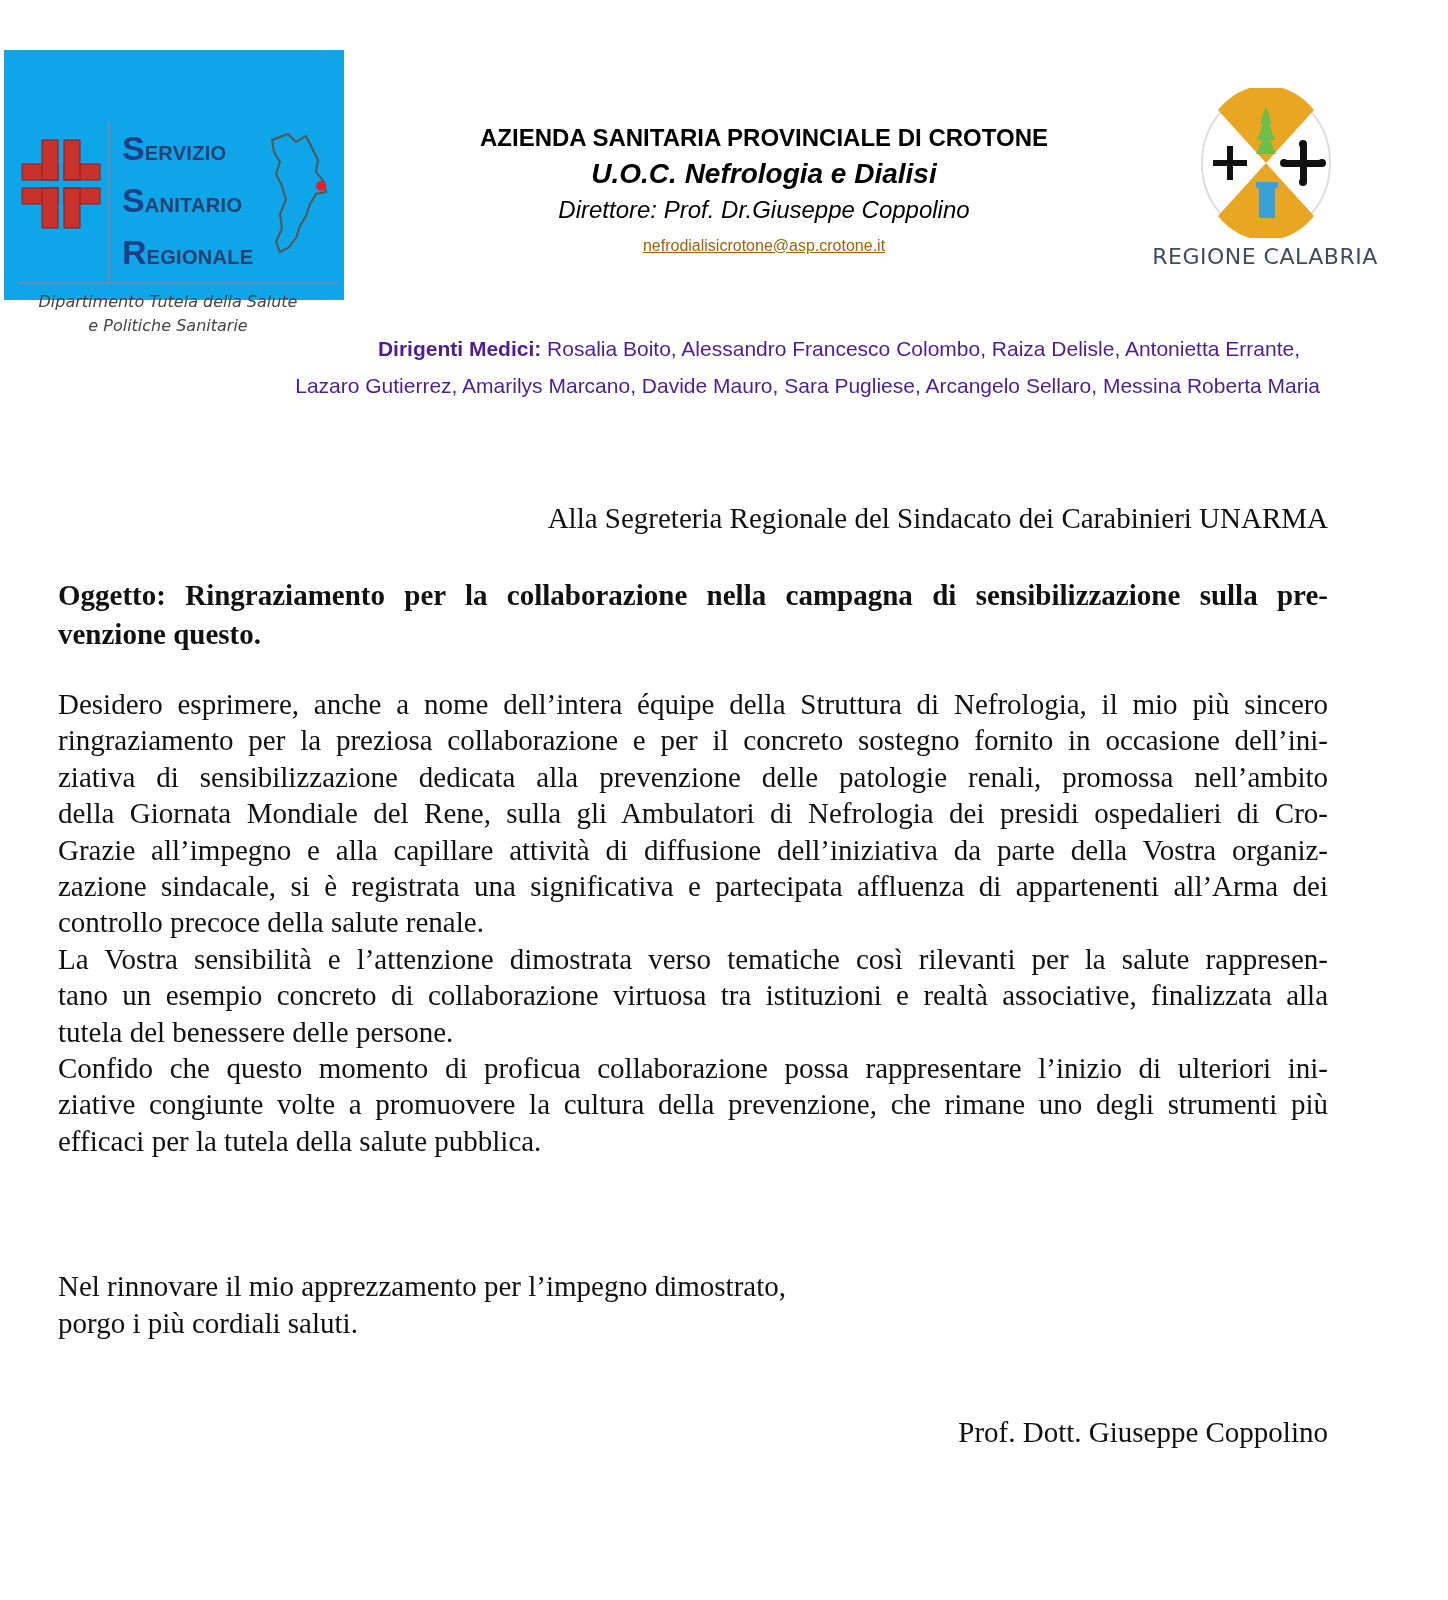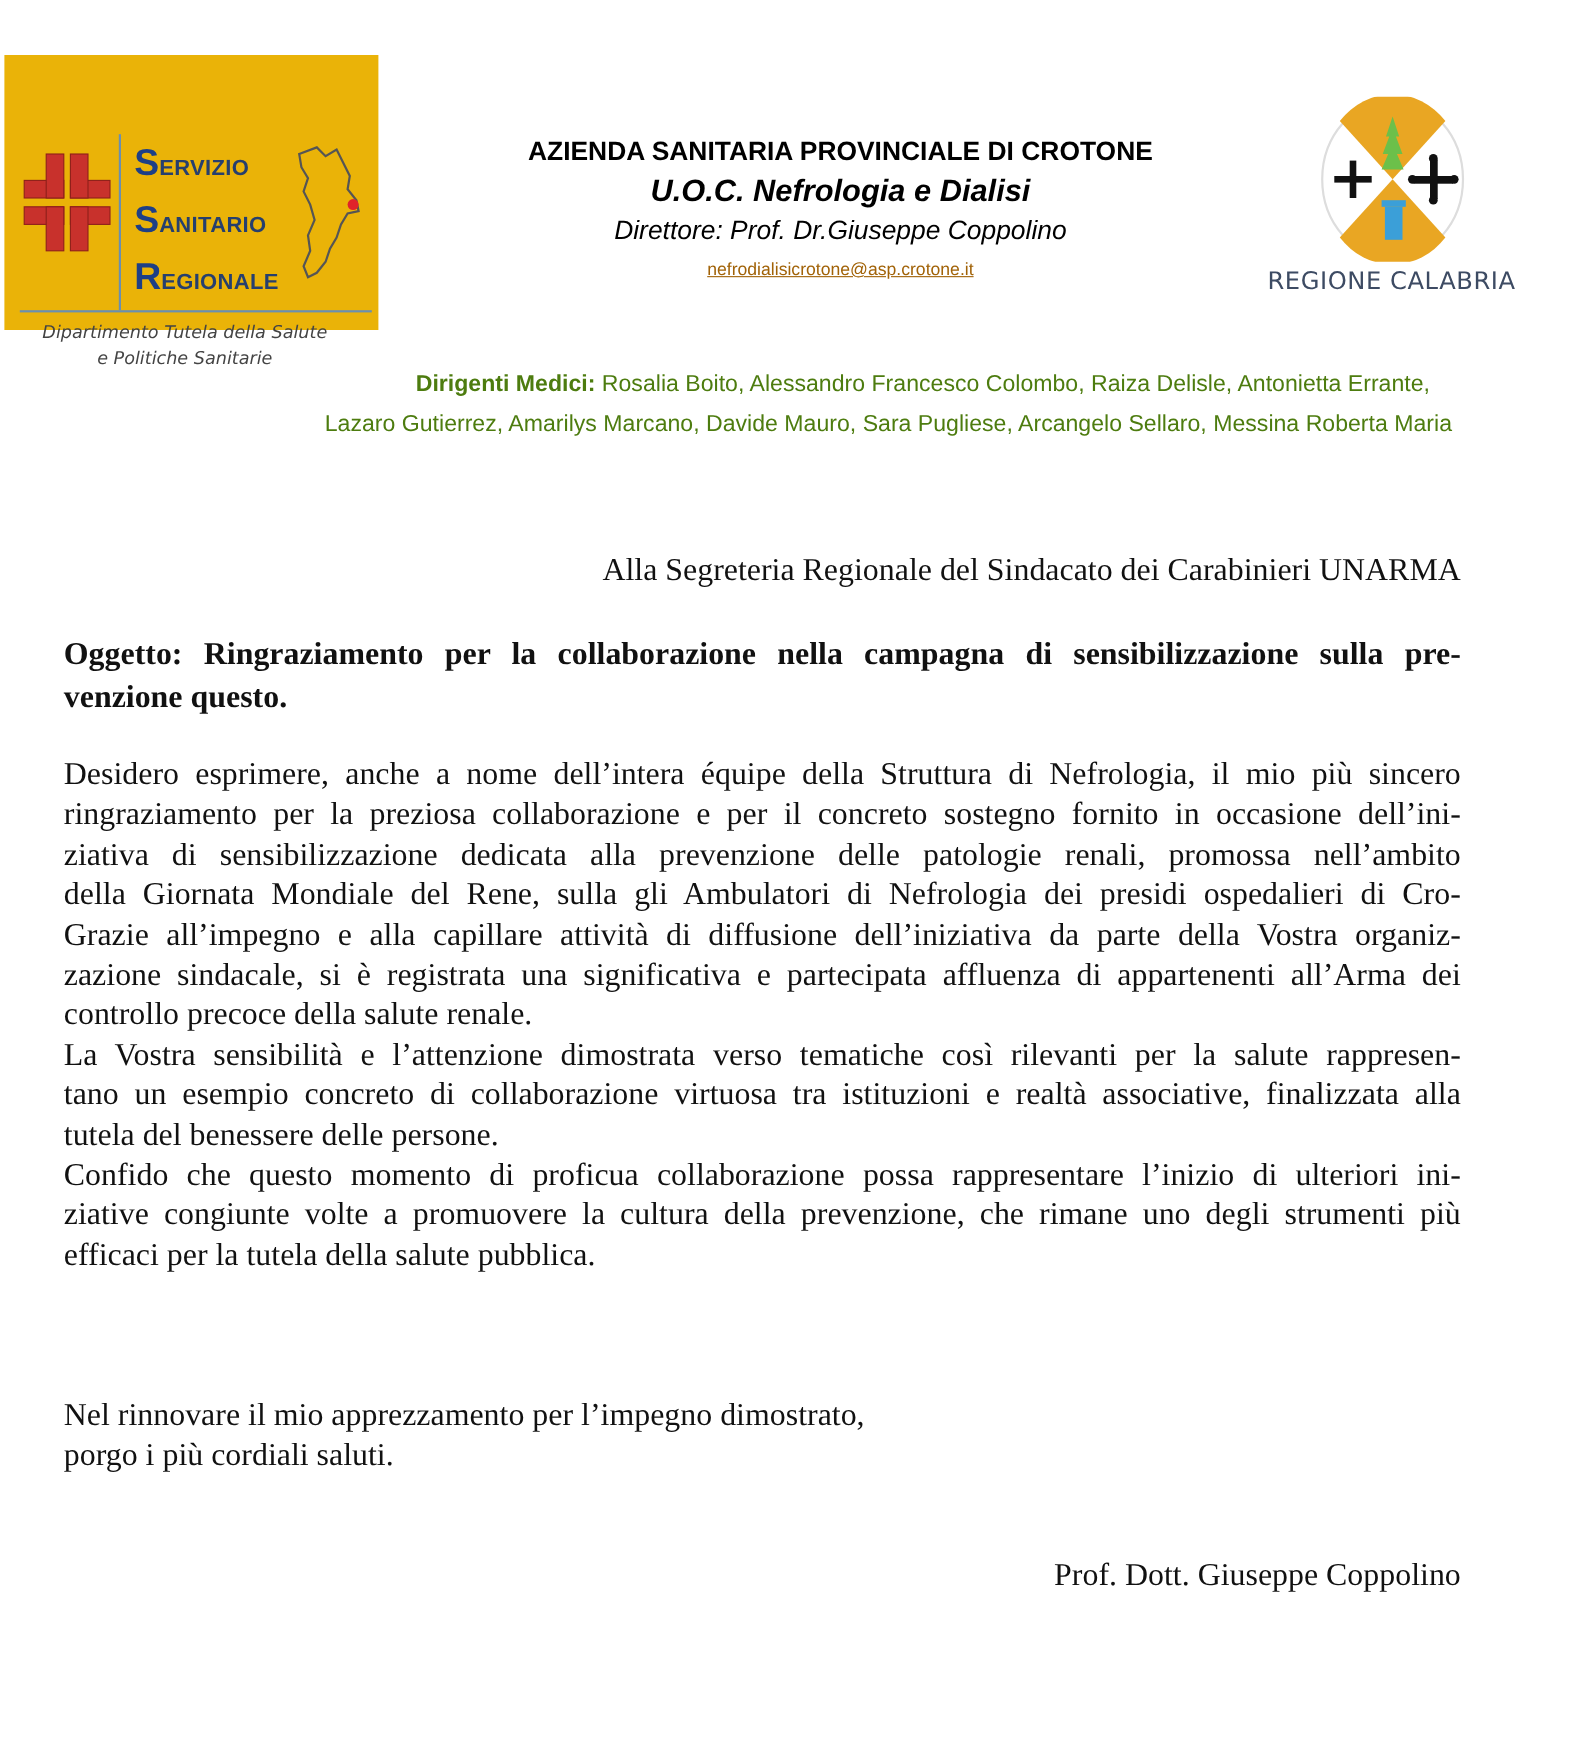--- a/index.html
+++ b/index.html
@@ -1,40 +1,40 @@
 <!DOCTYPE html>
 <html><head>
 <meta charset="utf-8">
 <style>
   html, body { margin: 0; padding: 0; background: #ffffff; }
   body { width: 1448px; height: 1600px; position: relative; overflow: hidden; color: #111; }
 
   
-  .ssr-logo { position: absolute; left: 4px; top: 50px; width: 340px; height: 250px; background: #eab308; }
+  .ssr-logo { position: absolute; left: 4px; top: 50px; width: 340px; height: 250px; background: #0ea5e9; }
   .ssr-cross { position: absolute; left: 14px; top: 70px; }
   .ssr-vline { position: absolute; left: 104px; top: 72px; width: 2px; height: 160px; background: #6a8fb0; }
   .ssr-hline { position: absolute; left: 14px; top: 232px; width: 320px; height: 2px; background: #6a8fb0; }
   .ssr-words { position: absolute; left: 118px; top: 72px; font-family: "Liberation Sans", sans-serif; color: #1c3f7a; }
   .ssr-word { height: 52px; line-height: 52px; white-space: nowrap; }
   .ssr-word .big { font-size: 34px; font-weight: bold; color: #1e3f86; }
   .ssr-word .rest { font-size: 20px; font-weight: bold; color: #263f6e; letter-spacing: 0.3px; }
   .ssr-map { position: absolute; left: 262px; top: 80px; }
   .ssr-dept { position: absolute; left: 14px; top: 240px; width: 300px; text-align: center; font-family: "DejaVu Sans", sans-serif; font-style: italic; font-size: 16px; line-height: 24px; color: #444; }
 
   .org { position: absolute; left: 464px; top: 120px; width: 600px; text-align: center; font-family: "Liberation Sans", sans-serif; color: #000; }
   .org-name { font-size: 24px; font-weight: bold; line-height: 36px; }
   .org-unit { font-size: 28px; font-weight: bold; font-style: italic; line-height: 36px; }
   .org-director { font-size: 24px; font-style: italic; line-height: 36px; }
   .org-email { font-size: 16px; line-height: 36px; text-decoration: underline; color: #a16207; cursor: pointer; }
 
   .region-logo { position: absolute; left: 1140px; top: 84px; width: 250px; height: 210px; }
   .region-emblem { position: absolute; left: 56px; top: 4px; }
   .region-label { position: absolute; left: 0; top: 160px; width: 250px; text-align: center; font-family: "DejaVu Sans", sans-serif; font-size: 22px; color: #3d4b63; letter-spacing: 0.5px; }
 
-  .medici { position: absolute; left: 150px; top: 330px; width: 1180px; font-family: "Liberation Sans", sans-serif; font-size: 21px; color: #4d7c0f; }
+  .medici { position: absolute; left: 150px; top: 330px; width: 1180px; font-family: "Liberation Sans", sans-serif; font-size: 21px; color: #4c1d95; }
   .medici-line1 { text-align: right; padding-right: 30px; line-height: 37px; }
   .medici-line2 { text-align: right; line-height: 37px; padding-right: 10px; }
   .medici-label { font-weight: bold; }
 
   
   .tnr { font-family: "Liberation Serif", serif; }
   .recipient { position: absolute; right: 120px; top: 502px; font-size: 29px; color: #111; white-space: nowrap; }
   .subject { position: absolute; left: 58px; top: 576px; width: 1270px; font-size: 29px; font-weight: bold; line-height: 39px; }
   .subject .line { text-align: justify; text-align-last: justify; }
   .subject .line.last { text-align-last: left; }

